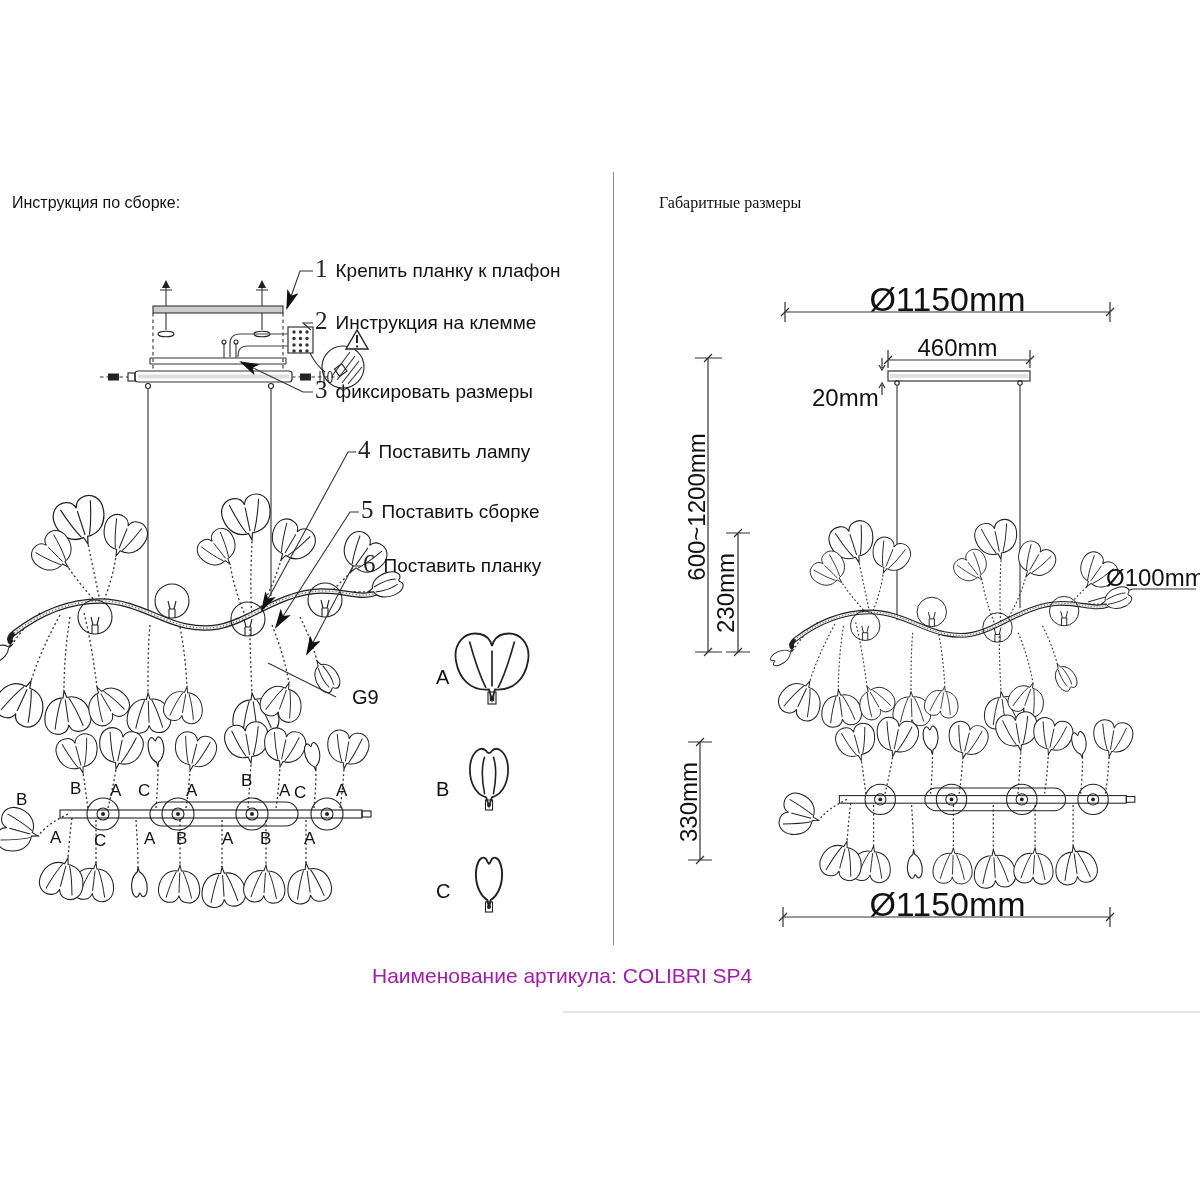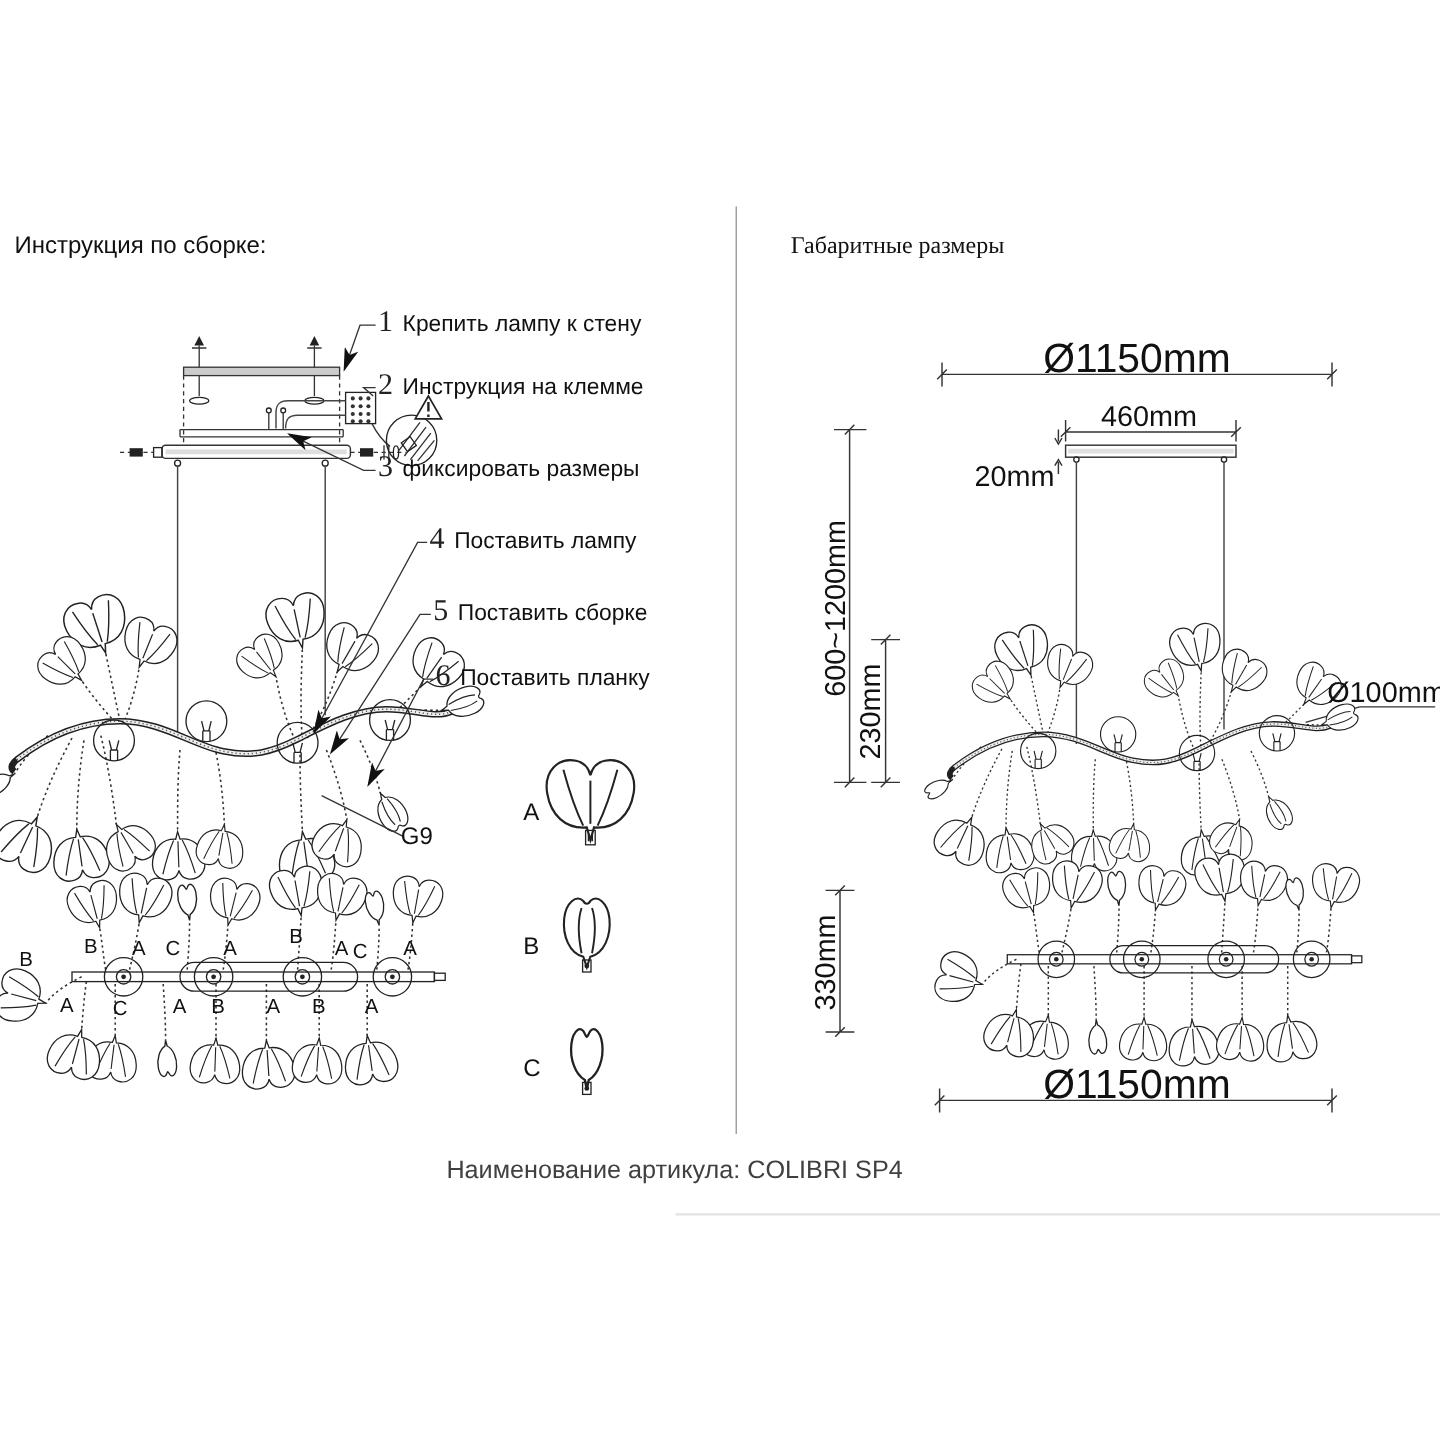--- a/index.html
+++ b/index.html
@@ -1,29 +1,29 @@
 <!DOCTYPE html>
 <html><head>
 <meta charset="utf-8">
 <style>
   html,body{margin:0;padding:0;background:#fff;}
   #sheet{position:relative;width:1200px;height:1200px;background:#ffffff;overflow:hidden;
          font-family:"Liberation Sans",sans-serif;color:#1a1a1a;}
   .abs{position:absolute;}
-  .title{font-size:20px;color:#111;}
+  .title{font-size:16px;color:#111;}
   .step{position:absolute;display:flex;align-items:baseline;white-space:nowrap;}
   .step .num{font-family:"Liberation Serif",serif;font-size:25px;color:#222;}
   .step .lbl{font-size:19px;margin-left:8px;color:#111;}
   .dimtxt{font-size:24px;color:#111;white-space:nowrap;}
   .dimbig{font-size:34px;}
   .vrot{transform:rotate(-90deg);transform-origin:center center;text-align:center;}
   .letter{position:absolute;font-size:17px;color:#111;}
   .leafletter{font-size:20px;color:#111;}
   .g9{font-size:20px;color:#111;}
-  .footer{font-size:21px;color:#404040;white-space:nowrap;}
+  .footer{font-size:21px;color:#a21caf;white-space:nowrap;}
   .vdivider{position:absolute;left:613px;top:172px;width:1px;height:773px;background:#8a8a8a;}
   .hdivider{position:absolute;left:563px;top:1011px;width:637px;height:2px;background:#e4e4e4;}
   svg .ln{fill:#ffffff;stroke:#222;stroke-width:1.2;}
   svg .vn{fill:none;stroke:#222;stroke-width:1.1;}
   svg .stem{fill:none;stroke:#333;stroke-width:1.3;stroke-dasharray:2 2.6;}
   svg .ldr{fill:none;stroke:#333;stroke-width:1.1;}
   svg .dim{fill:none;stroke:#333;stroke-width:1.2;}
   svg .railA{fill:none;stroke:#1f1f1f;stroke-width:5.5;}
   svg .railB{fill:none;stroke:#eeeeee;stroke-width:3;}
   svg .railC{fill:none;stroke:#555;stroke-width:1.2;stroke-dasharray:1 2.4;}
@@ -266,21 +266,21 @@
 
     <path class="wire" d="M897,385 L897,620 M1020,385 L1020,608"></path>
 
     <use href="#sideview" transform="translate(783,522) scale(0.865)"></use>
 
     <use href="#topview" transform="translate(790,731) scale(0.95)"></use>
   </svg>
 
   <div class="step" style="left:315px;top:255px;">
     <span class="num">1</span>
-    <span class="lbl">Крепить лампу к стену</span>
+    <span class="lbl">Крепить планку к плафон</span>
   </div>
   <div class="step" style="left:315px;top:307px;">
     <span class="num">2</span>
     <span class="lbl">Инструкция на клемме</span>
   </div>
   <div class="step" style="left:315px;top:376px;">
     <span class="num">3</span>
     <span class="lbl">фиксировать размеры</span>
   </div>
   <div class="step" style="left:358px;top:436px;">
@@ -289,21 +289,21 @@
   </div>
   <div class="step" style="left:361px;top:496px;">
     <span class="num">5</span>
     <span class="lbl">Поставить сборке</span>
   </div>
   <div class="step" style="left:363px;top:550px;">
     <span class="num">6</span>
     <span class="lbl">Поставить планку</span>
   </div>
 
-  <div class="abs g9" style="left:334px;top:686px;">G9</div>
+  <div class="abs g9" style="left:352px;top:686px;">G9</div>
 
   <div class="abs leafletter" style="left:436px;top:666px;">A</div>
   <div class="abs leafletter" style="left:436px;top:778px;">B</div>
   <div class="abs leafletter" style="left:436px;top:880px;">C</div>
 
   <span class="letter" style="left:16px;top:790px;">B</span>
   <span class="letter" style="left:50px;top:828px;">A</span>
   <span class="letter" style="left:70px;top:779px;">B</span>
   <span class="letter" style="left:110px;top:781px;">A</span>
   <span class="letter" style="left:138px;top:781px;">C</span>

